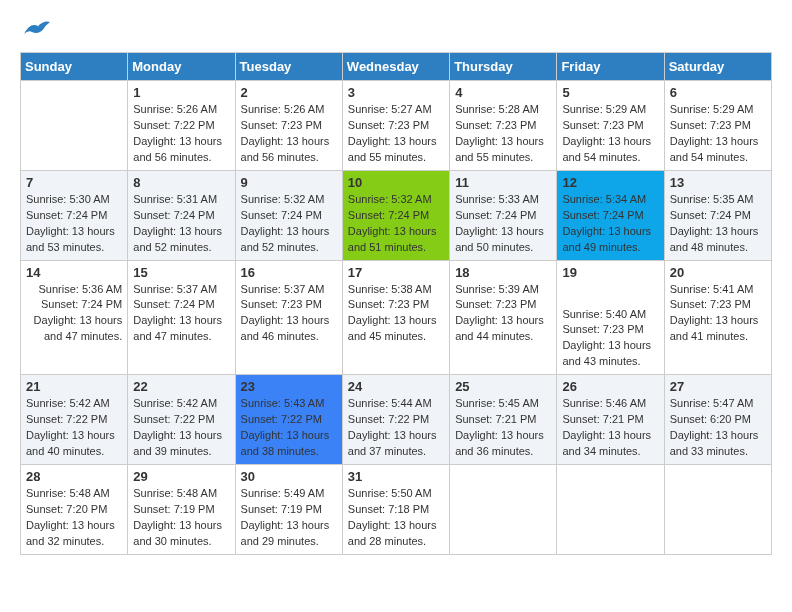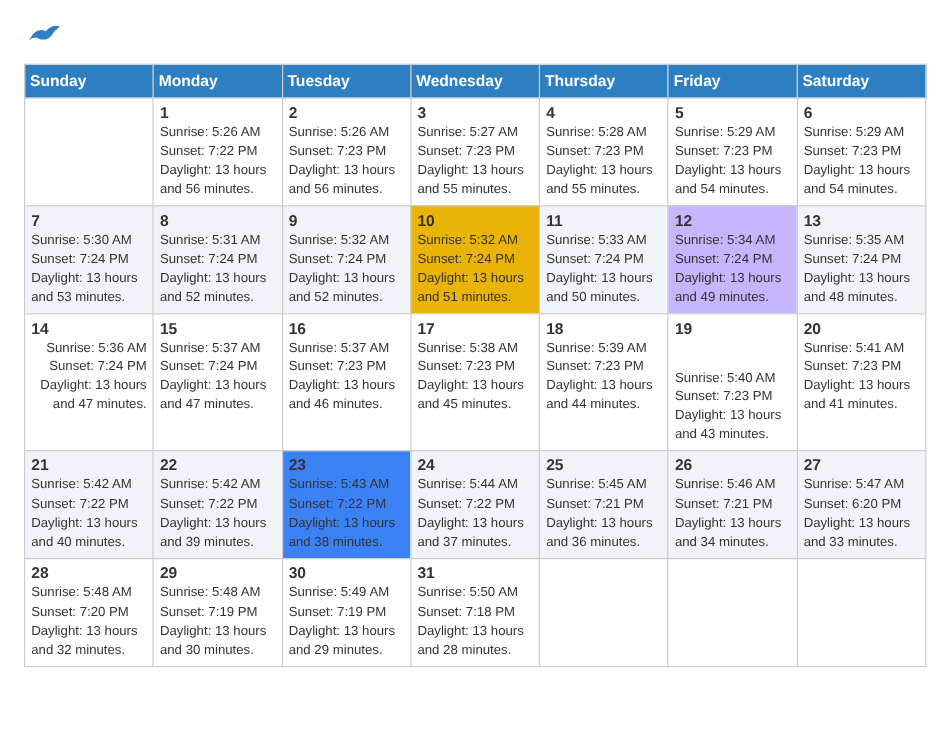--- a/index.html
+++ b/index.html
@@ -193,35 +193,35 @@
 Daylight: 13 hours
 and 52 minutes.</div>
         </td>
         <td style="background: rgb(240, 244, 248);">
           <span class="day-number">9</span>
           <div class="day-info" style="white-space: pre-line;">Sunrise: 5:32 AM
 Sunset: 7:24 PM
 Daylight: 13 hours
 and 52 minutes.</div>
         </td>
-        <td style="background: #eab308;">
+        <td style="background: #84cc16;">
           <span class="day-number">10</span>
           <div class="day-info" style="white-space: pre-line;">Sunrise: 5:32 AM
 Sunset: 7:24 PM
 Daylight: 13 hours
 and 51 minutes.</div>
         </td>
         <td style="background: rgb(240, 244, 248);">
           <span class="day-number">11</span>
           <div class="day-info" style="white-space: pre-line;">Sunrise: 5:33 AM
 Sunset: 7:24 PM
 Daylight: 13 hours
 and 50 minutes.</div>
         </td>
-        <td style="background: #c4b5fd;">
+        <td style="background: #0ea5e9;">
           <span class="day-number">12</span>
           <div class="day-info" style="white-space: pre-line;">Sunrise: 5:34 AM
 Sunset: 7:24 PM
 Daylight: 13 hours
 and 49 minutes.</div>
         </td>
         <td style="background: rgb(240, 244, 248);">
           <span class="day-number">13</span>
           <div class="day-info" style="white-space: pre-line;">Sunrise: 5:35 AM
 Sunset: 7:24 PM

